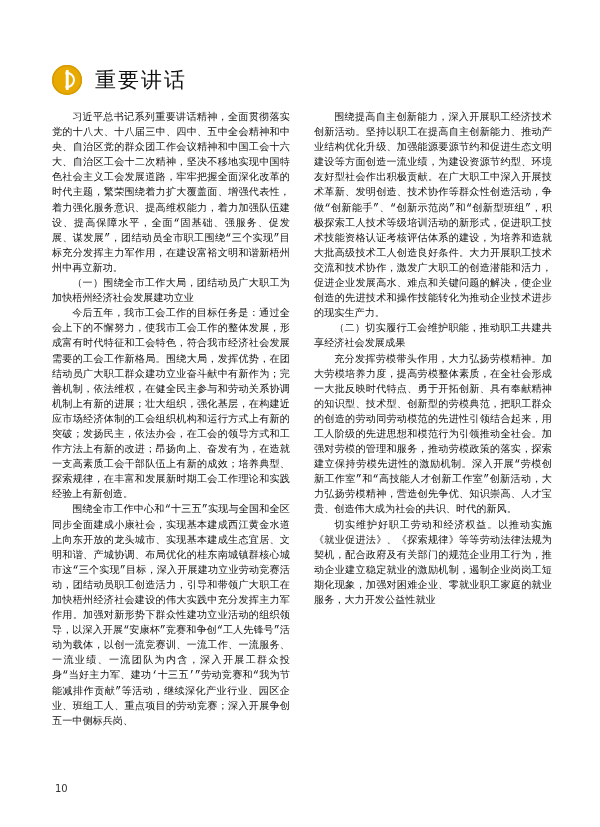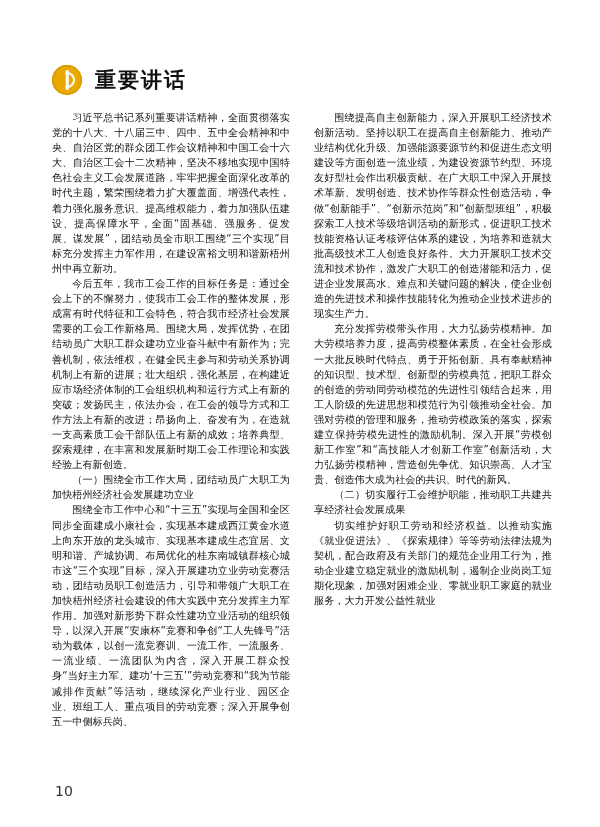--- a/index.html
+++ b/index.html
@@ -61,21 +61,21 @@
     width: 16px;
     height: 16px;
     border: 2.5px solid #ffffff;
     border-radius: 50%;
     box-sizing: border-box;
     clip-path: inset(0 0 0 40%);
   }
   .header-title {
     font-family: "DejaVu Sans", sans-serif;
     font-size: 21px;
-    font-weight: bold;
+    font-weight: normal;
     letter-spacing: 2px;
     color: #111111;
     margin-left: 13px;
     line-height: 1;
     text-align: center;
   }
   
   .columns {
     position: absolute;
     left: 52px;
@@ -85,60 +85,61 @@
     display: flex;
     justify-content: space-between;
   }
   .col {
     width: 238px;
     font-size: 10.1px;
     line-height: 15.1px;
     text-align: justify;
     text-justify: inter-ideograph;
     color: #111111;
+    font-family: Liberation Mono, monospace;
   }
   .col p {
     margin: 0;
     text-indent: 2em;
     font-size: 10.1px;
     line-height: 15.1px;
     letter-spacing: 0.05px;
   }
   .page-number {
     position: absolute;
     left: 55px;
     top: 783px;
-    font-size: 14px;
+    font-size: 10px;
     color: #333333;
     font-family: "DejaVu Sans", sans-serif;
   }
 </style>
 </head>
 <body>
 
 <div class="page">
 
   <div class="header">
     <div class="header-badge"></div>
     <div class="header-title">重要讲话</div>
   </div>
 
   <div class="columns">
 
     <div class="col">
       <p>习近平总书记系列重要讲话精神，全面贯彻落实党的十八大、十八届三中、四中、五中全会精神和中央、自治区党的群众团工作会议精神和中国工会十六大、自治区工会十二次精神，坚决不移地实现中国特色社会主义工会发展道路，牢牢把握全面深化改革的时代主题，繁荣围绕着力扩大覆盖面、增强代表性，着力强化服务意识、提高维权能力，着力加强队伍建设、提高保障水平，全面“固基础、强服务、促发展、谋发展”，团结动员全市职工围绕“三个实现”目标充分发挥主力军作用，在建设富裕文明和谐新梧州州中再立新功。</p>
+      <p>（一）围绕全市工作大局，团结动员广大职工为加快梧州经济社会发展建功立业</p>
       <p>今后五年，我市工会工作的目标任务是：通过全会上下的不懈努力，使我市工会工作的整体发展，形成富有时代特征和工会特色，符合我市经济社会发展需要的工会工作新格局。围绕大局，发挥优势，在团结动员广大职工群众建功立业奋斗献中有新作为；完善机制，依法维权，在健全民主参与和劳动关系协调机制上有新的进展；壮大组织，强化基层，在构建近应市场经济体制的工会组织机构和运行方式上有新的突破；发扬民主，依法办会，在工会的领导方式和工作方法上有新的改进；昂扬向上、奋发有为，在造就一支高素质工会干部队伍上有新的成效；培养典型、探索规律，在丰富和发展新时期工会工作理论和实践经验上有新创造。</p>
-      <p>（一）围绕全市工作大局，团结动员广大职工为加快梧州经济社会发展建功立业</p>
       <p>围绕全市工作中心和“十三五”实现与全国和全区同步全面建成小康社会，实现基本建成西江黄金水道上向东开放的龙头城市、实现基本建成生态宜居、文明和谐、产城协调、布局优化的桂东南城镇群核心城市这“三个实现”目标，深入开展建功立业劳动竞赛活动，团结动员职工创造活力，引导和带领广大职工在加快梧州经济社会建设的伟大实践中充分发挥主力军作用。加强对新形势下群众性建功立业活动的组织领导，以深入开展“安康杯”竞赛和争创“工人先锋号”活动为载体，以创一流竞赛训、一流工作、一流服务、一流业绩、一流团队为内含，深入开展工群众投身“当好主力军、建功‘十三五’”劳动竞赛和“我为节能减排作贡献”等活动，继续深化产业行业、园区企业、班组工人、重点项目的劳动竞赛；深入开展争创五一中侧标兵岗、</p>
     </div>
 
     <div class="col">
       <p>围绕提高自主创新能力，深入开展职工经济技术创新活动。坚持以职工在提高自主创新能力、推动产业结构优化升级、加强能源要源节约和促进生态文明建设等方面创造一流业绩，为建设资源节约型、环境友好型社会作出积极贡献。在广大职工中深入开展技术革新、发明创造、技术协作等群众性创造活动，争做“创新能手”、“创新示范岗”和“创新型班组”，积极探索工人技术等级培训活动的新形式，促进职工技术技能资格认证考核评估体系的建设，为培养和造就大批高级技术工人创造良好条件。大力开展职工技术交流和技术协作，激发广大职工的创造潜能和活力，促进企业发展高水、难点和关键问题的解决，使企业创造的先进技术和操作技能转化为推动企业技术进步的现实生产力。</p>
+      <p>（二）切实履行工会维护职能，推动职工共建共享经济社会发展成果</p>
       <p>充分发挥劳模带头作用，大力弘扬劳模精神。加大劳模培养力度，提高劳模整体素质，在全社会形成一大批反映时代特点、勇于开拓创新、具有奉献精神的知识型、技术型、创新型的劳模典范，把职工群众的创造的劳动同劳动模范的先进性引领结合起来，用工人阶级的先进思想和模范行为引领推动全社会。加强对劳模的管理和服务，推动劳模政策的落实，探索建立保持劳模先进性的激励机制。深入开展“劳模创新工作室”和“高技能人才创新工作室”创新活动，大力弘扬劳模精神，营造创先争优、知识崇高、人才宝贵、创造伟大成为社会的共识、时代的新风。</p>
-      <p>（二）切实履行工会维护职能，推动职工共建共享经济社会发展成果</p>
       <p>切实维护好职工劳动和经济权益。以推动实施《就业促进法》、《探索规律》等等劳动法律法规为契机，配合政府及有关部门的规范企业用工行为，推动企业建立稳定就业的激励机制，遏制企业岗岗工短期化现象，加强对困难企业、零就业职工家庭的就业服务，大力开发公益性就业</p>
     </div>
 
   </div>
 
   <div class="page-number">10</div>
 
 </div>
 
 </body></html>

